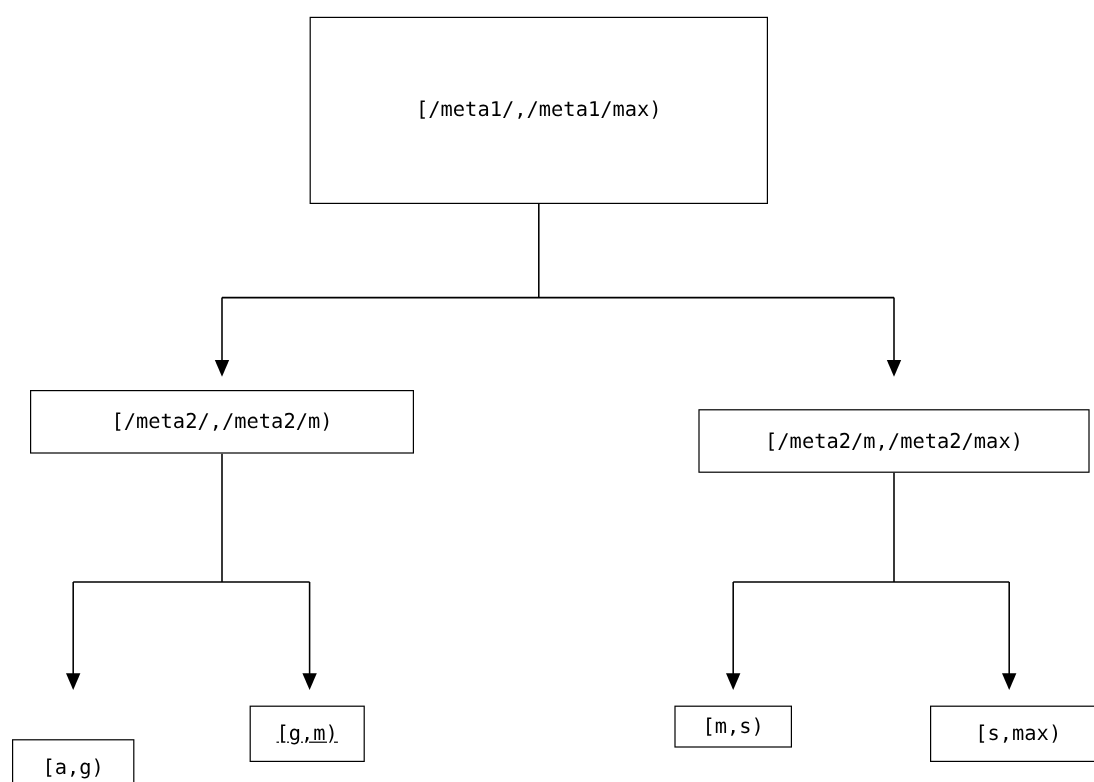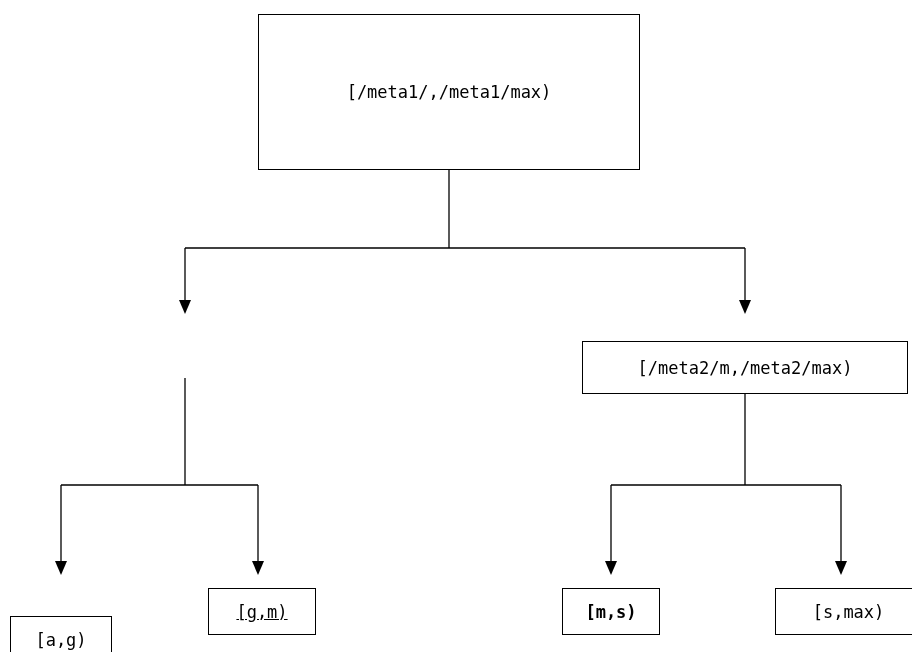--- a/index.html
+++ b/index.html
@@ -31,22 +31,22 @@
     align-items: center;
     justify-content: center;
     font-size: 17px;
     color: #000000;
     white-space: nowrap;
   }
   .node-root    { left: 258px; top: 14px;  width: 382px; height: 156px; }
   .node-l2-left { left: 25px;  top: 325px; width: 320px; height: 53px; }
   .node-l2-right{ left: 582px; top: 341px; width: 326px; height: 53px; }
   .node-leaf-ag { left: 10px;  top: 588px; width: 102px; height: 47px; margin-top: 28px; }
-  .node-leaf-gm { left: 208px; top: 588px; width: 108px; height: 47px; text-decoration: underline; }
-  .node-leaf-ms { left: 562px; top: 588px; width: 98px;  height: 47px; font-weight: bold; }
+  .node-leaf-gm { left: 208px; top: 588px; width: 96px; height: 47px; text-decoration: underline; }
+  .node-leaf-ms { left: 562px; top: 588px; width: 98px;  height: 35px; }
   .node-leaf-smax { left: 775px; top: 588px; width: 147px; height: 47px; }
 </style>
 </head>
 <body>
 
 <div class="canvas">
 
   <svg class="connectors" viewBox="0 0 912 652" xmlns="http://www.w3.org/2000/svg">
 
     <path d="M449 170 V248" stroke="#000" stroke-width="1.3" fill="none"></path>
@@ -68,20 +68,23 @@
     <path d="M611 485 V563" stroke="#000" stroke-width="1.3" fill="none"></path>
     <polygon points="605,561 617,561 611,575" fill="#000"></polygon>
     <path d="M841 485 V563" stroke="#000" stroke-width="1.3" fill="none"></path>
     <polygon points="835,561 847,561 841,575" fill="#000"></polygon>
   </svg>
 
   <div class="node node-root">
     <span>[/meta1/,/meta1/max)</span>
   </div>
 
+  <div class="node node-l2-left">
+    <span>[/meta2/,/meta2/m)</span>
+  </div>
 
   <div class="node node-l2-right">
     <span>[/meta2/m,/meta2/max)</span>
   </div>
 
   <div class="node node-leaf-ag">
     <span>[a,g)</span>
   </div>
 
   <div class="node node-leaf-gm">

